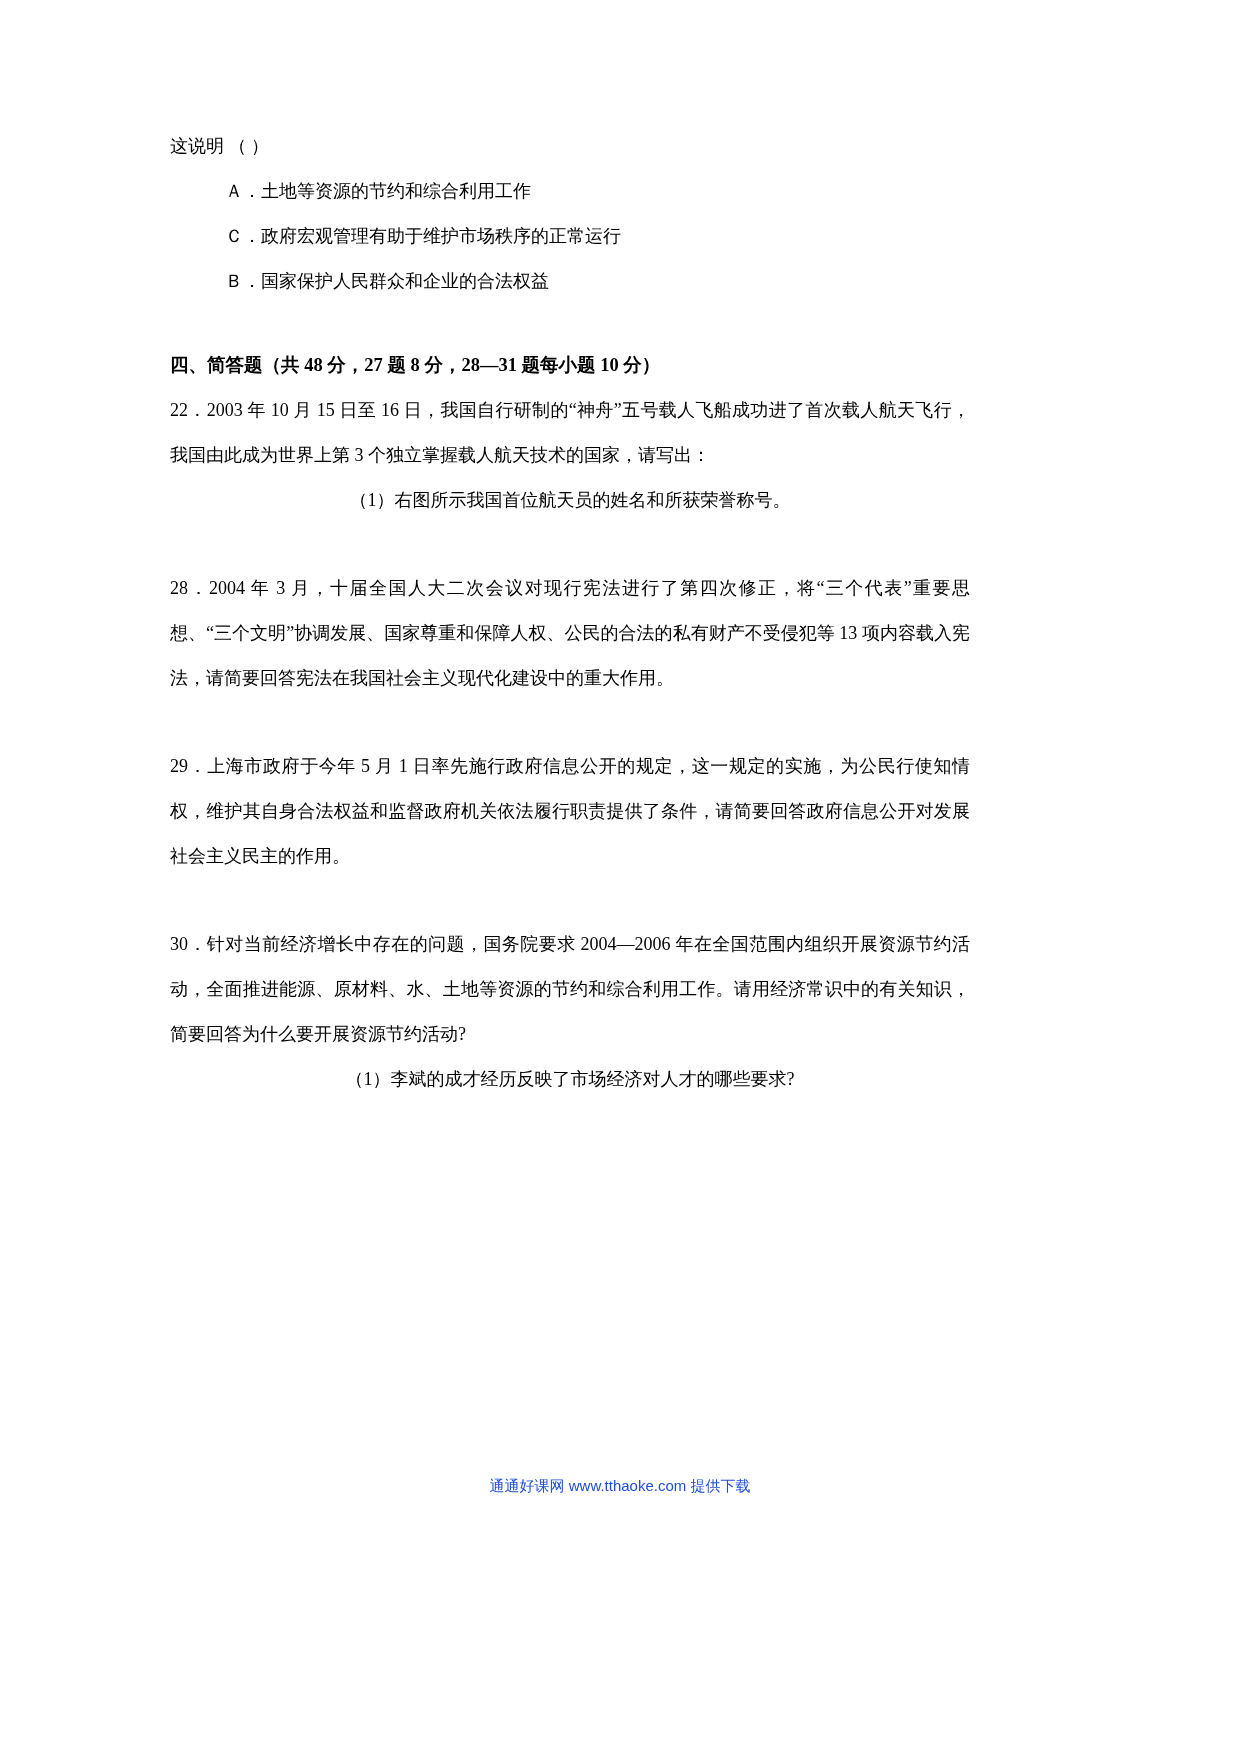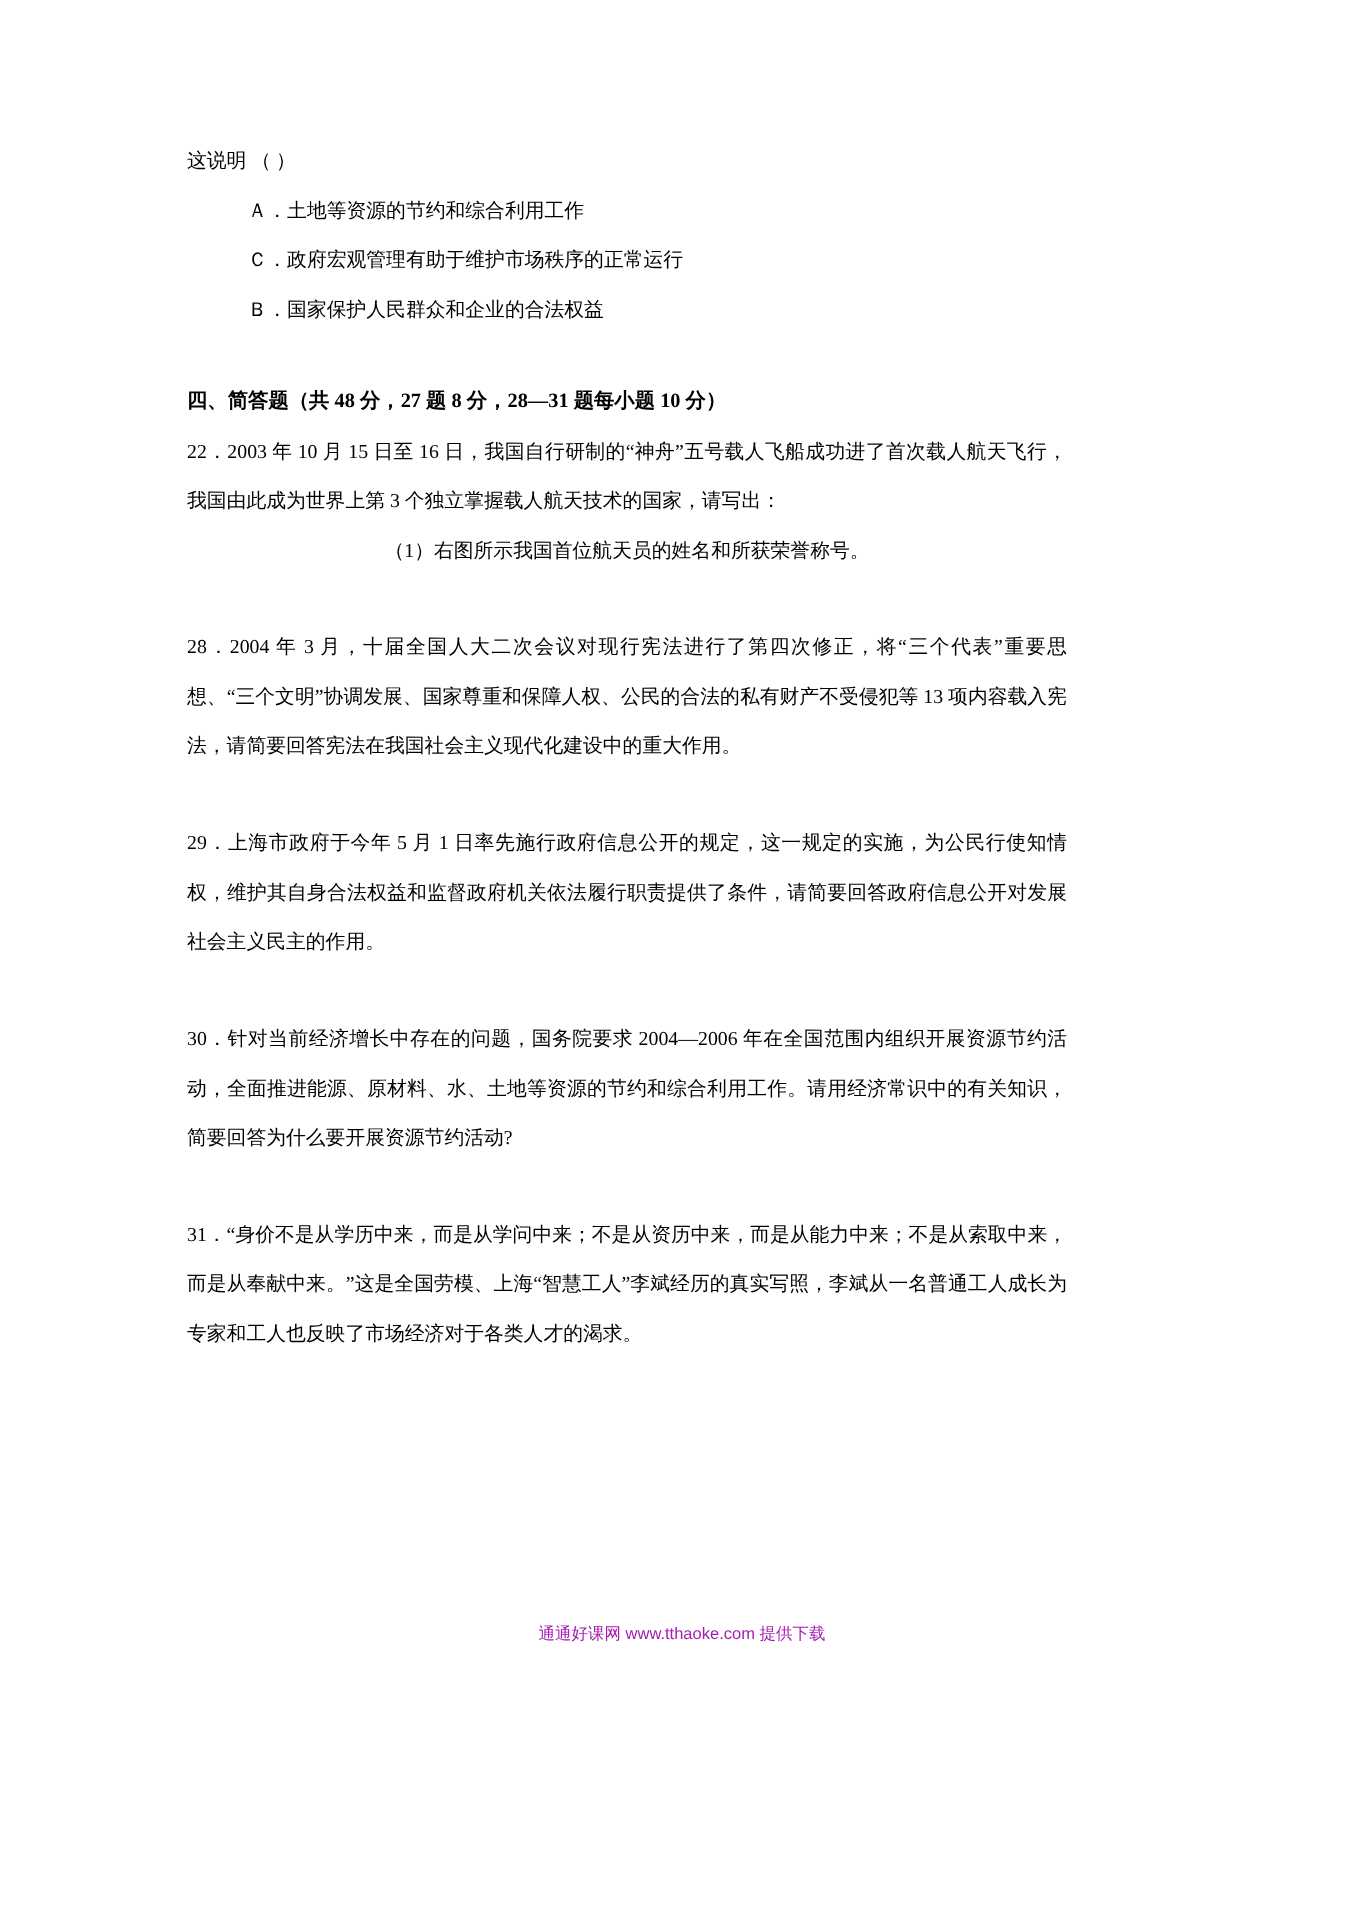--- a/index.html
+++ b/index.html
@@ -34,21 +34,21 @@
   }
   .para { text-align: justify; }
   .sub-part { text-align: center; }
   .gap-before { margin-top: 43px; }
   .footer {
     position: absolute;
     top: 1476px;
     left: 0;
     width: 100%;
     text-align: center;
-    color: #a21caf;
+    color: #1d4ed8;
     font-size: 15px;
     line-height: 20px;
     font-family: "Liberation Sans", "DejaVu Sans", sans-serif;
   }
 </style>
 </head>
 <body>
 
 <div class="page">
   <div class="content">
@@ -65,18 +65,18 @@
 
     <p class="para">22．2003 年 10 月 15 日至 16 日，我国自行研制的“神舟”五号载人飞船成功进了首次载人航天飞行，我国由此成为世界上第 3 个独立掌握载人航天技术的国家，请写出：</p>
     <p class="sub-part">（1）右图所示我国首位航天员的姓名和所获荣誉称号。</p>
 
     <p class="para gap-before">28．2004 年 3 月，十届全国人大二次会议对现行宪法进行了第四次修正，将“三个代表”重要思想、“三个文明”协调发展、国家尊重和保障人权、公民的合法的私有财产不受侵犯等 13 项内容载入宪法，请简要回答宪法在我国社会主义现代化建设中的重大作用。</p>
 
     <p class="para gap-before">29．上海市政府于今年 5 月 1 日率先施行政府信息公开的规定，这一规定的实施，为公民行使知情权，维护其自身合法权益和监督政府机关依法履行职责提供了条件，请简要回答政府信息公开对发展社会主义民主的作用。</p>
 
     <p class="para gap-before">30．针对当前经济增长中存在的问题，国务院要求 2004—2006 年在全国范围内组织开展资源节约活动，全面推进能源、原材料、水、土地等资源的节约和综合利用工作。请用经济常识中的有关知识，简要回答为什么要开展资源节约活动?</p>
 
-    <p class="para gap-before">31．“身价不是从学历中来，而是从学问中来；不是从资历中来，而是从能力中来；不是从索取中来，而是从奉献中来。”这是全国劳模、上海“智慧工人”李斌经历的真实写照，李斌从一名普通工人成长为专家和工人也反映了市场经济对于各类人才的渴求。</p>
+    <p class="sub-part">（1）李斌的成才经历反映了市场经济对人才的哪些要求?</p>
 
   </div>
 
   <div class="footer">通通好课网 www.tthaoke.com 提供下载</div>
 </div>
 
 </body></html>

